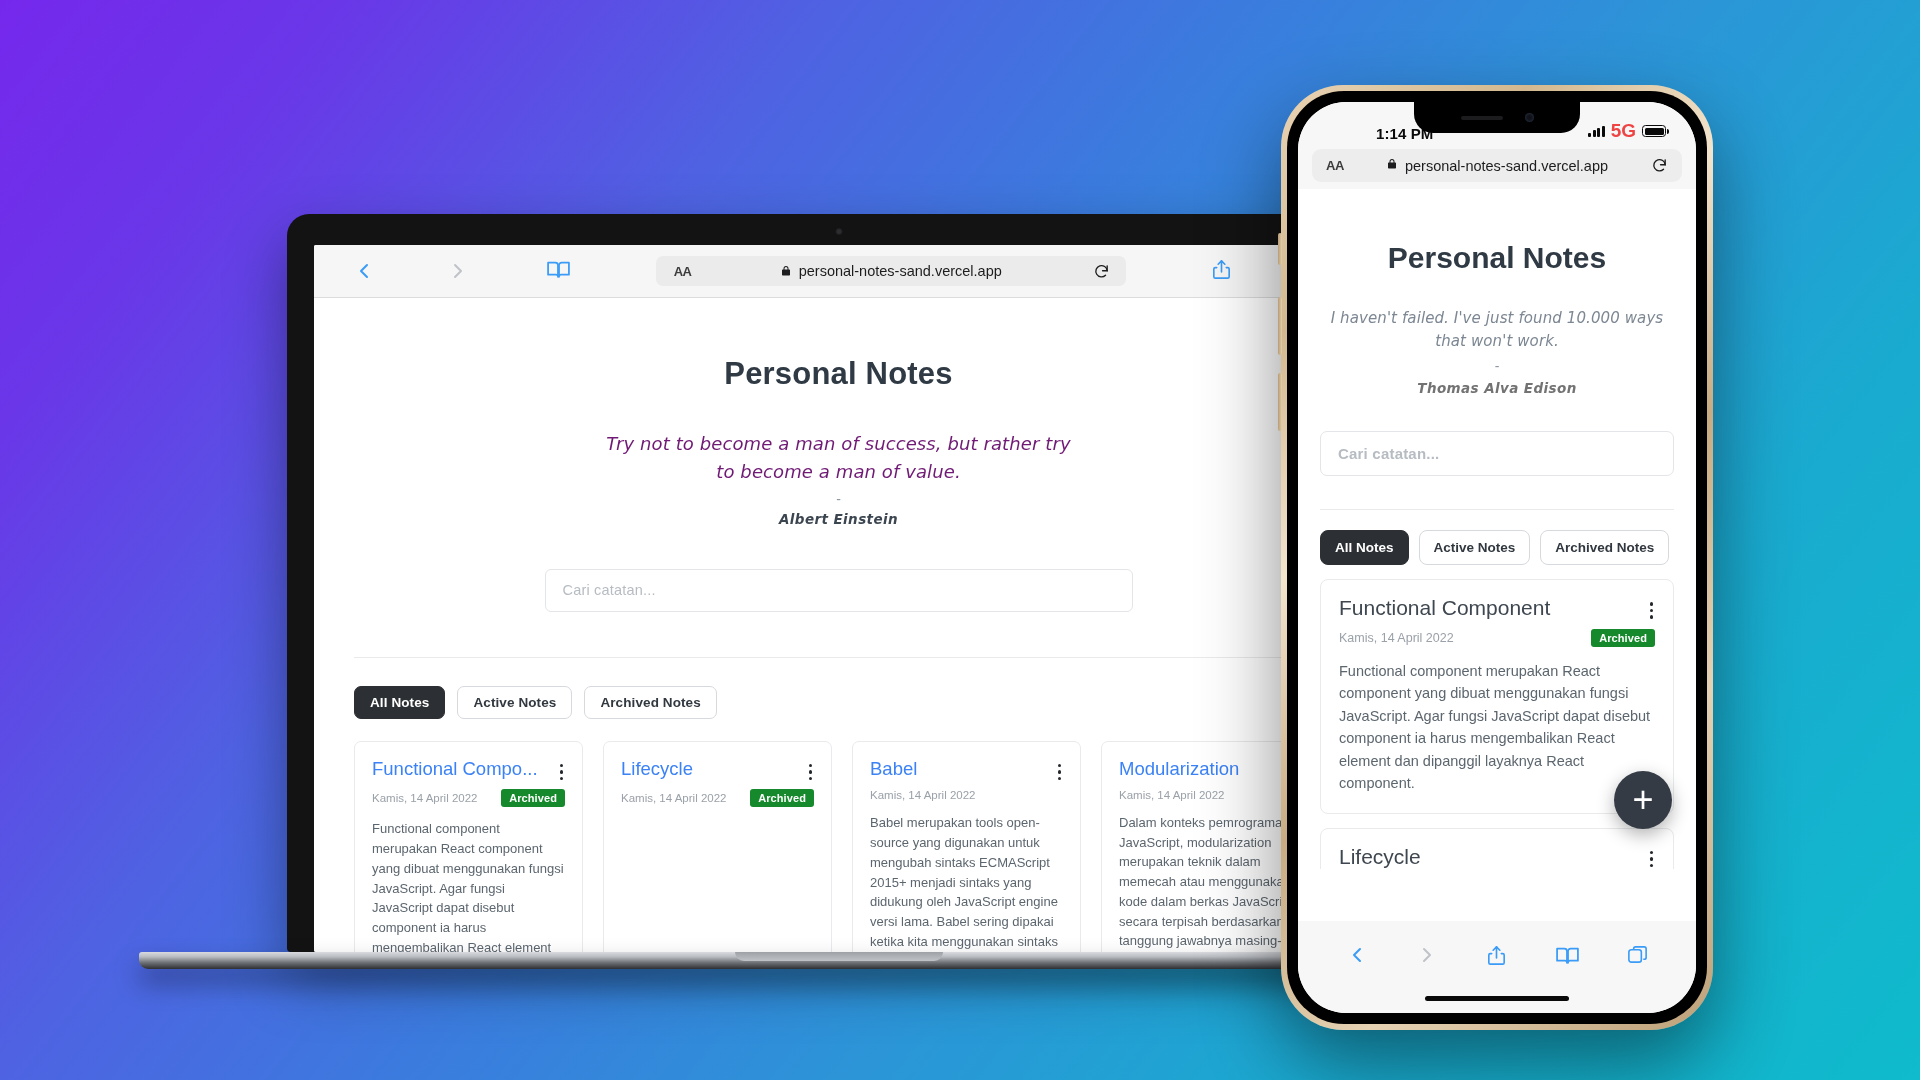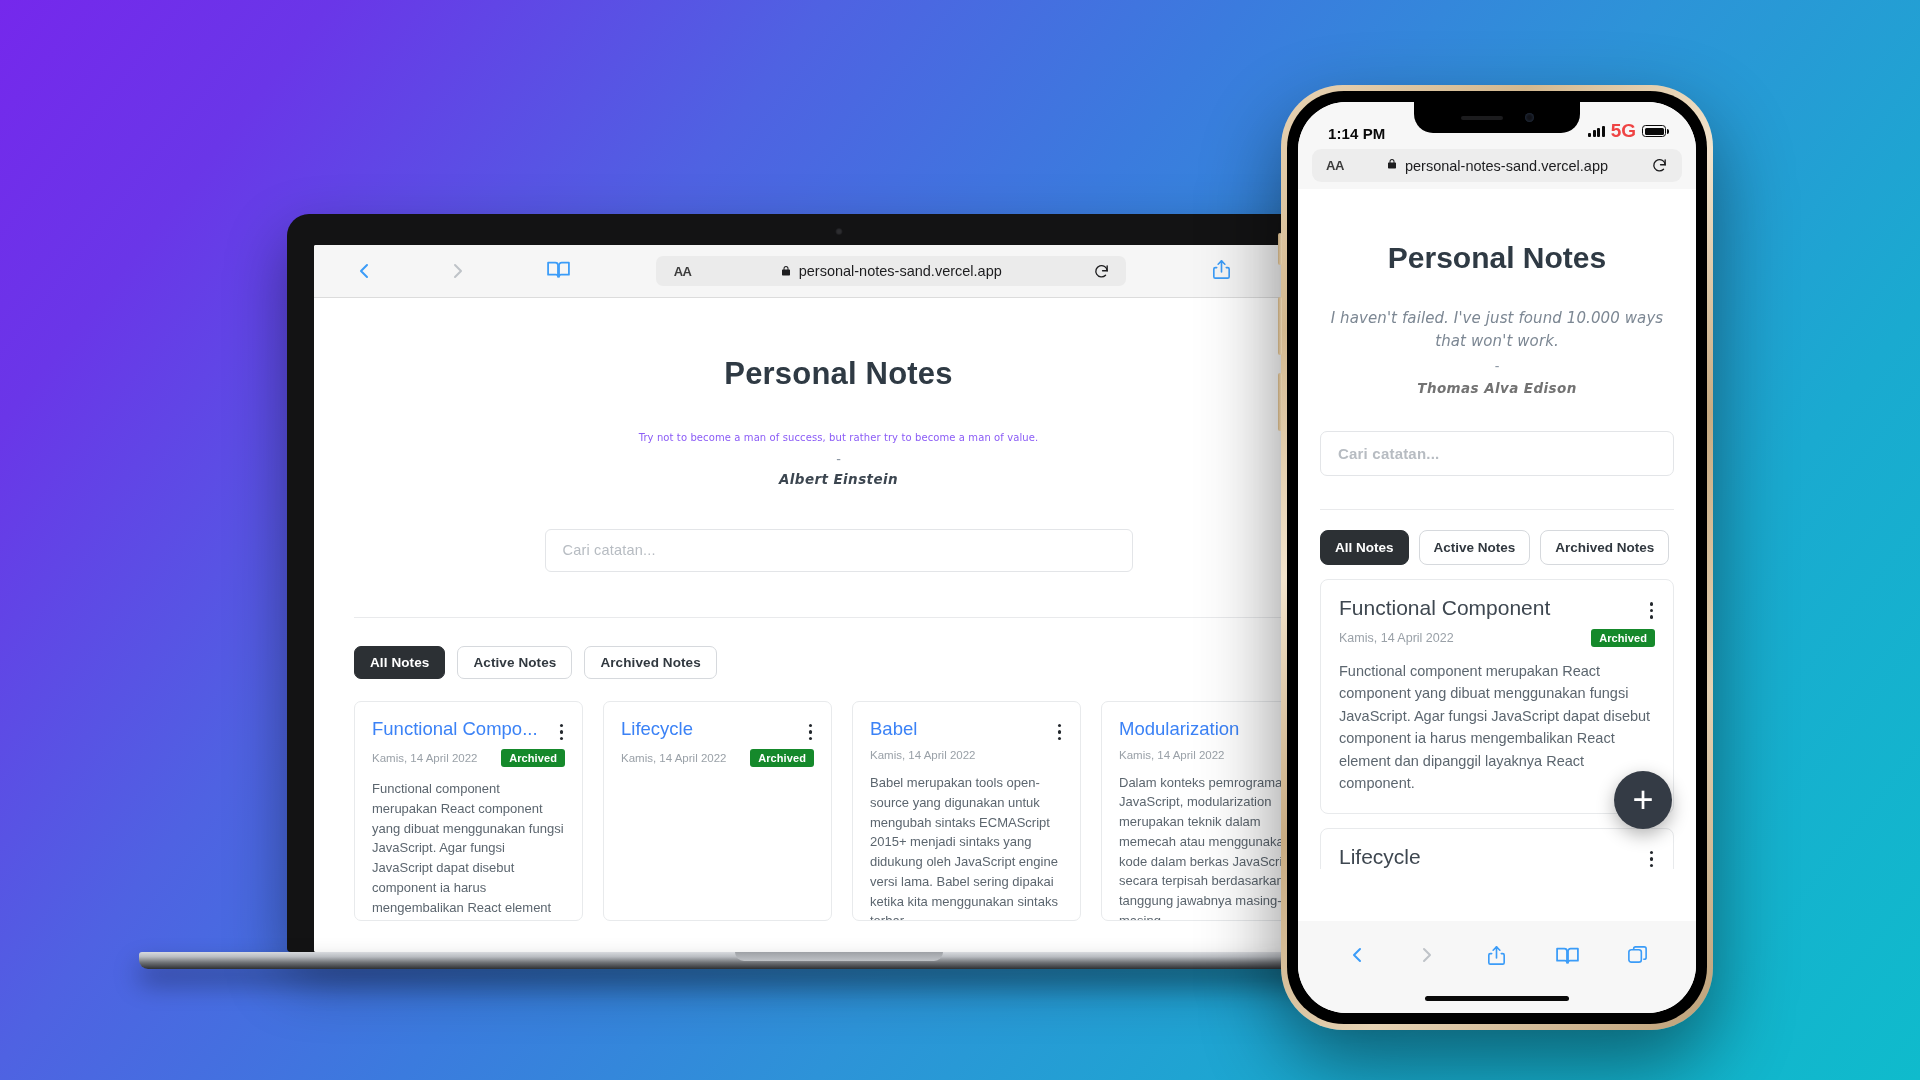--- a/index.html
+++ b/index.html
@@ -79,23 +79,23 @@
   .sfb-right{ display:flex; align-items:center; gap:78px; padding-right:14px; }
   .sfb-plus{ font-size:30px; color:#3b9cf8; line-height:1; font-weight:300; }
 
   
   .dpage{ padding:0 40px; background:#fff; height:654px; position:relative; }
   .dtitle{
     text-align:center; font-size:31px; font-weight:700; color:#2f3a44;
     padding-top:58px; letter-spacing:.2px;
   }
   .dquote{
-    text-align:center; margin-top:38px; color:#8b5cf6;
+    text-align:center; margin-top:38px; color:#701a75;
     font-family:"DejaVu Sans", sans-serif;
-    font-size:10px; line-height:1.55; max-width:470px;
+    font-style:italic; font-size:18px; line-height:1.55; max-width:470px;
     margin-left:auto;margin-right:auto; letter-spacing:.1px;
   }
   .dquote-dash{ text-align:center; color:#8d98a4; font-size:14px; margin-top:5px; }
   .dauthor{
     text-align:center; margin-top:4px; color:#3c4650; font-size:13.5px;
     font-style:italic; font-weight:700; font-family:"DejaVu Sans", sans-serif;
     letter-spacing:.4px;
   }
   .dsearch{
     margin:42px auto 0; width:588px; height:43px;
@@ -157,21 +157,21 @@
   }
   .pb1{ top:148px; height:32px; }
   .pb2{ top:212px; height:58px; }
   .pb3{ top:288px; height:58px; }
 
   
   .pstatus{
     height:46px; background:#f7f7f7; display:flex; align-items:flex-end;
     justify-content:space-between; padding:0 30px 6px; position:relative;
   }
-  .pstatus-time{ font-size:15px; font-weight:700; color:#0a0a0a; letter-spacing:.1px; }
+  .pstatus-time{ font-size:15px; font-weight:700; color:#0a0a0a; letter-spacing:.1px;margin-left:48px; }
   .pstatus-right{ display:flex; align-items:center; gap:6px; }
   .p-5g{ font-size:19px; font-weight:700; color:#ef4444; }
   .bars{ display:flex; align-items:flex-end; gap:1.5px; height:11px; }
   .bars i{ width:3px; background:#0a0a0a; border-radius:1px; display:block; }
   .battery{
     width:24px;height:12px;border:1.5px solid #0a0a0a;border-radius:3.5px;
     position:relative; padding:1.5px;
   }
   .battery::after{
     content:""; position:absolute; right:-3.5px; top:3px; width:2px;height:5px;

